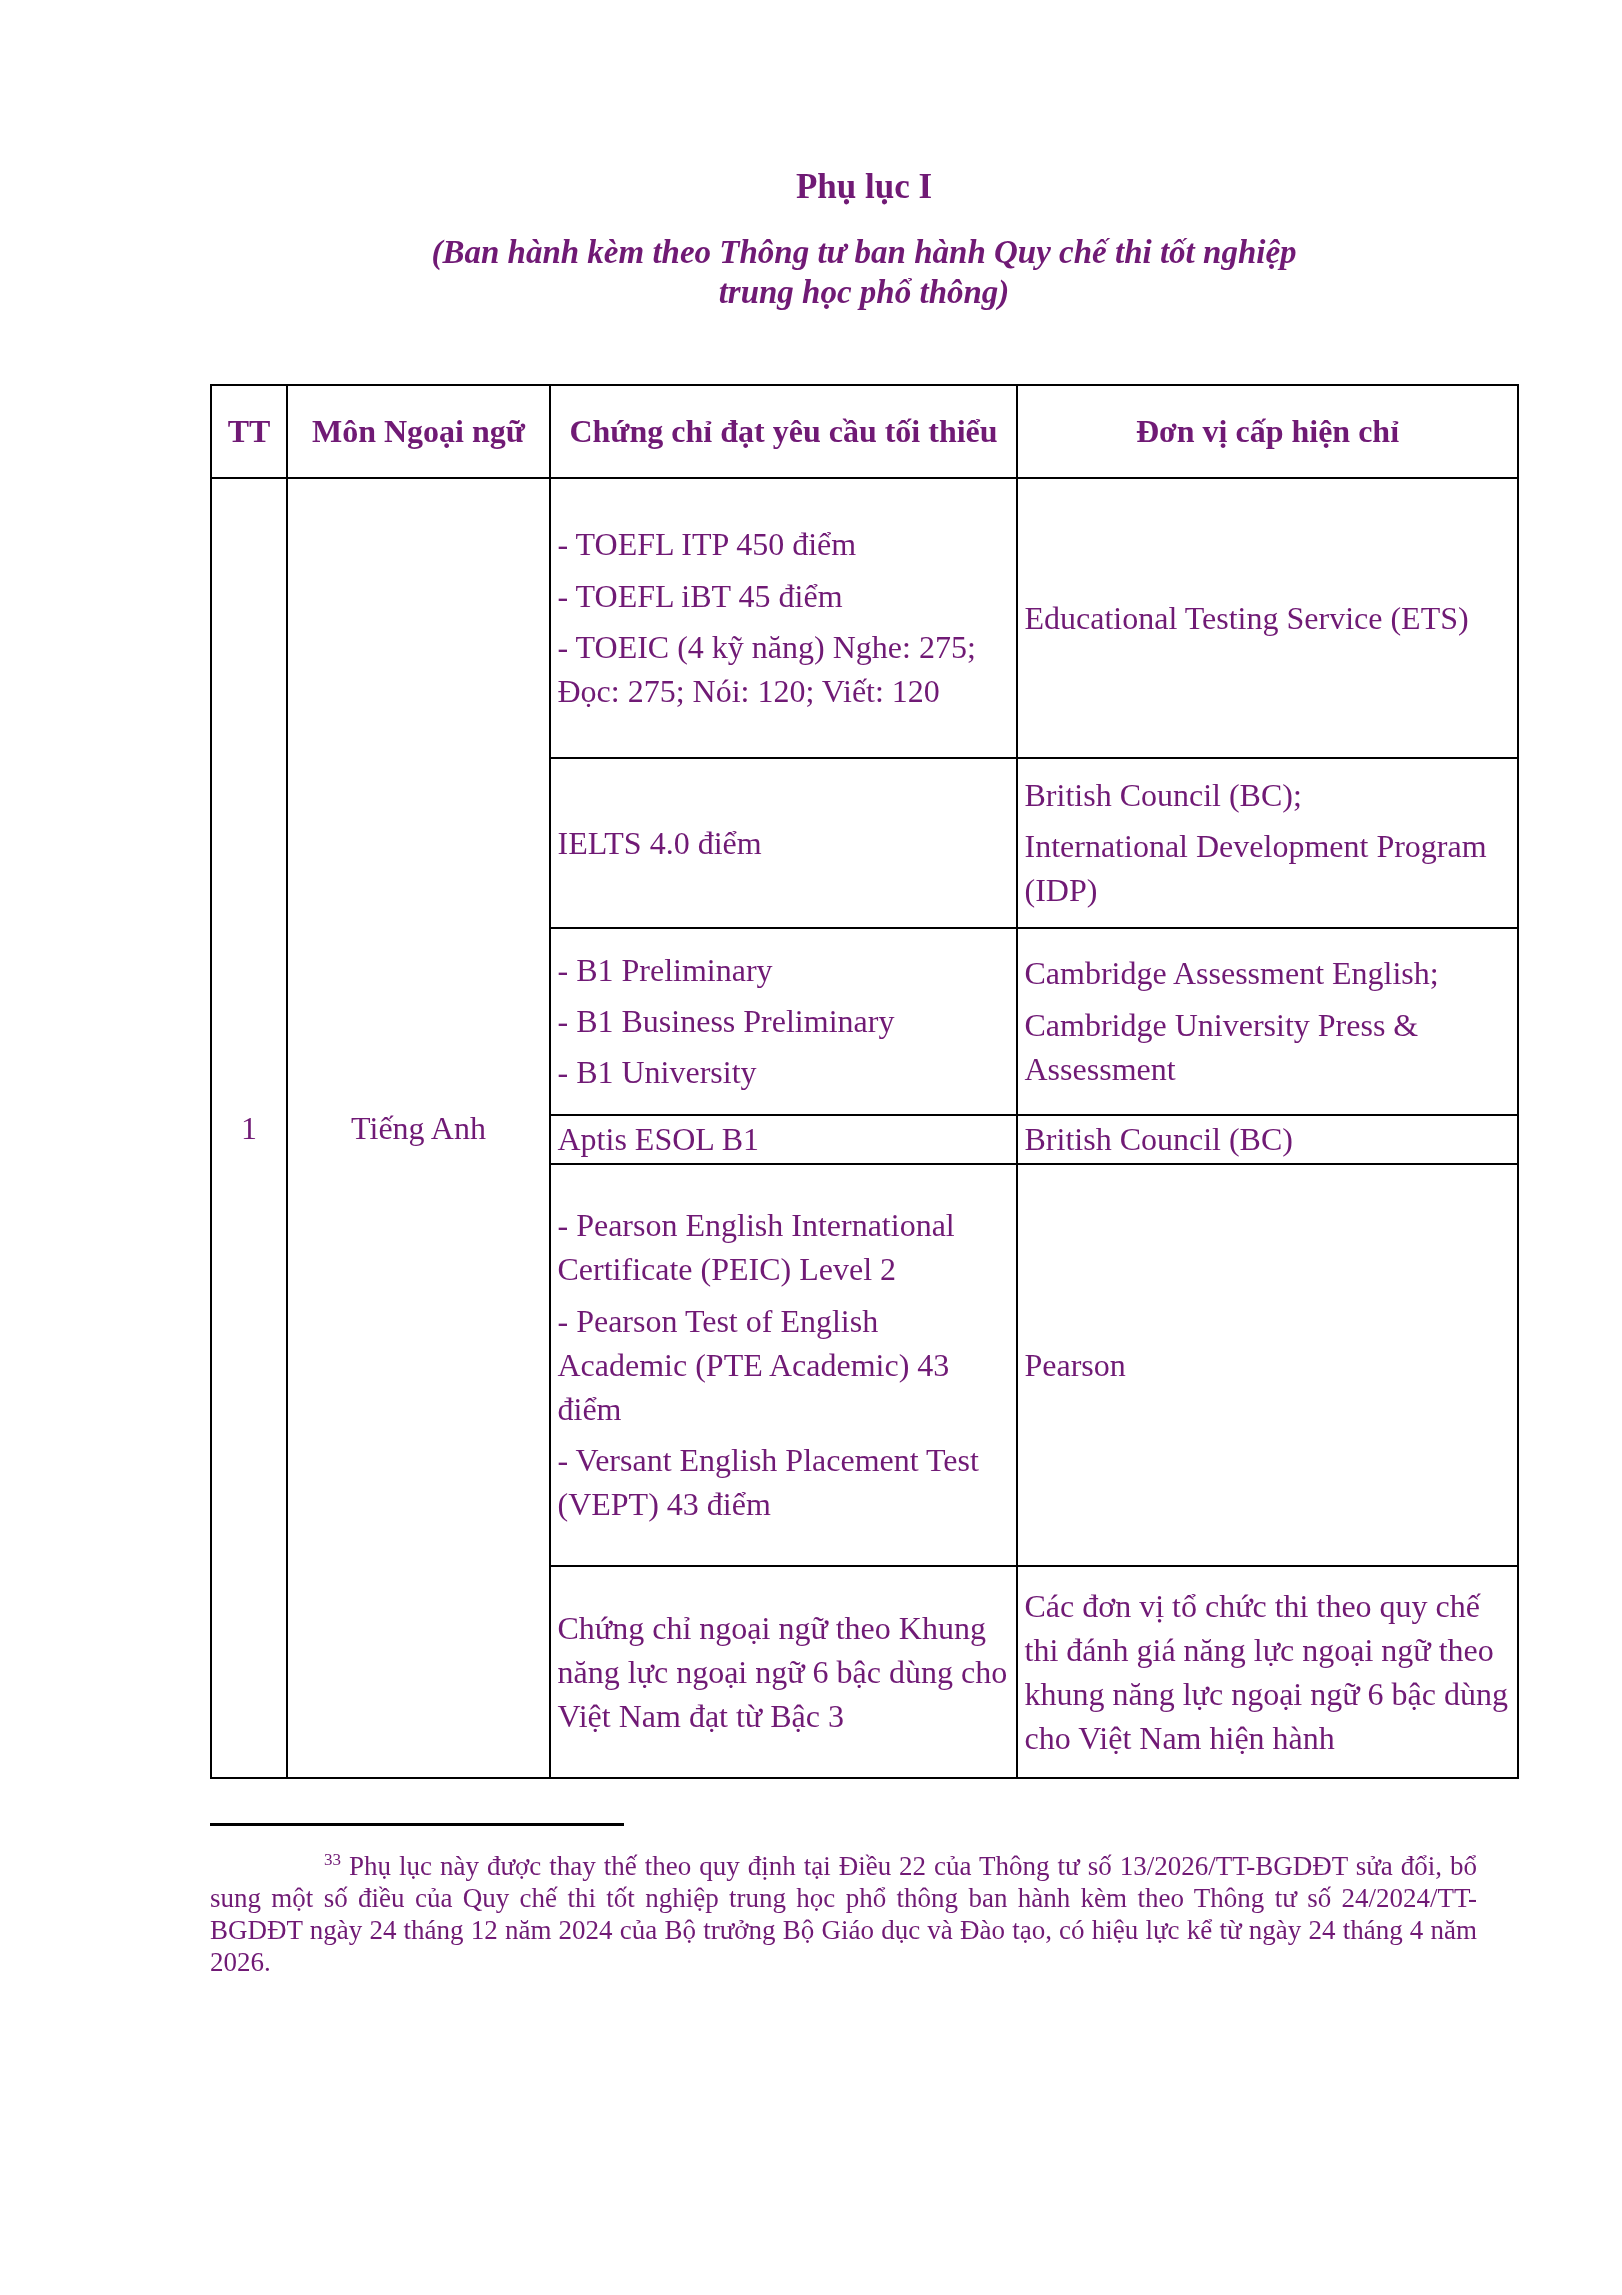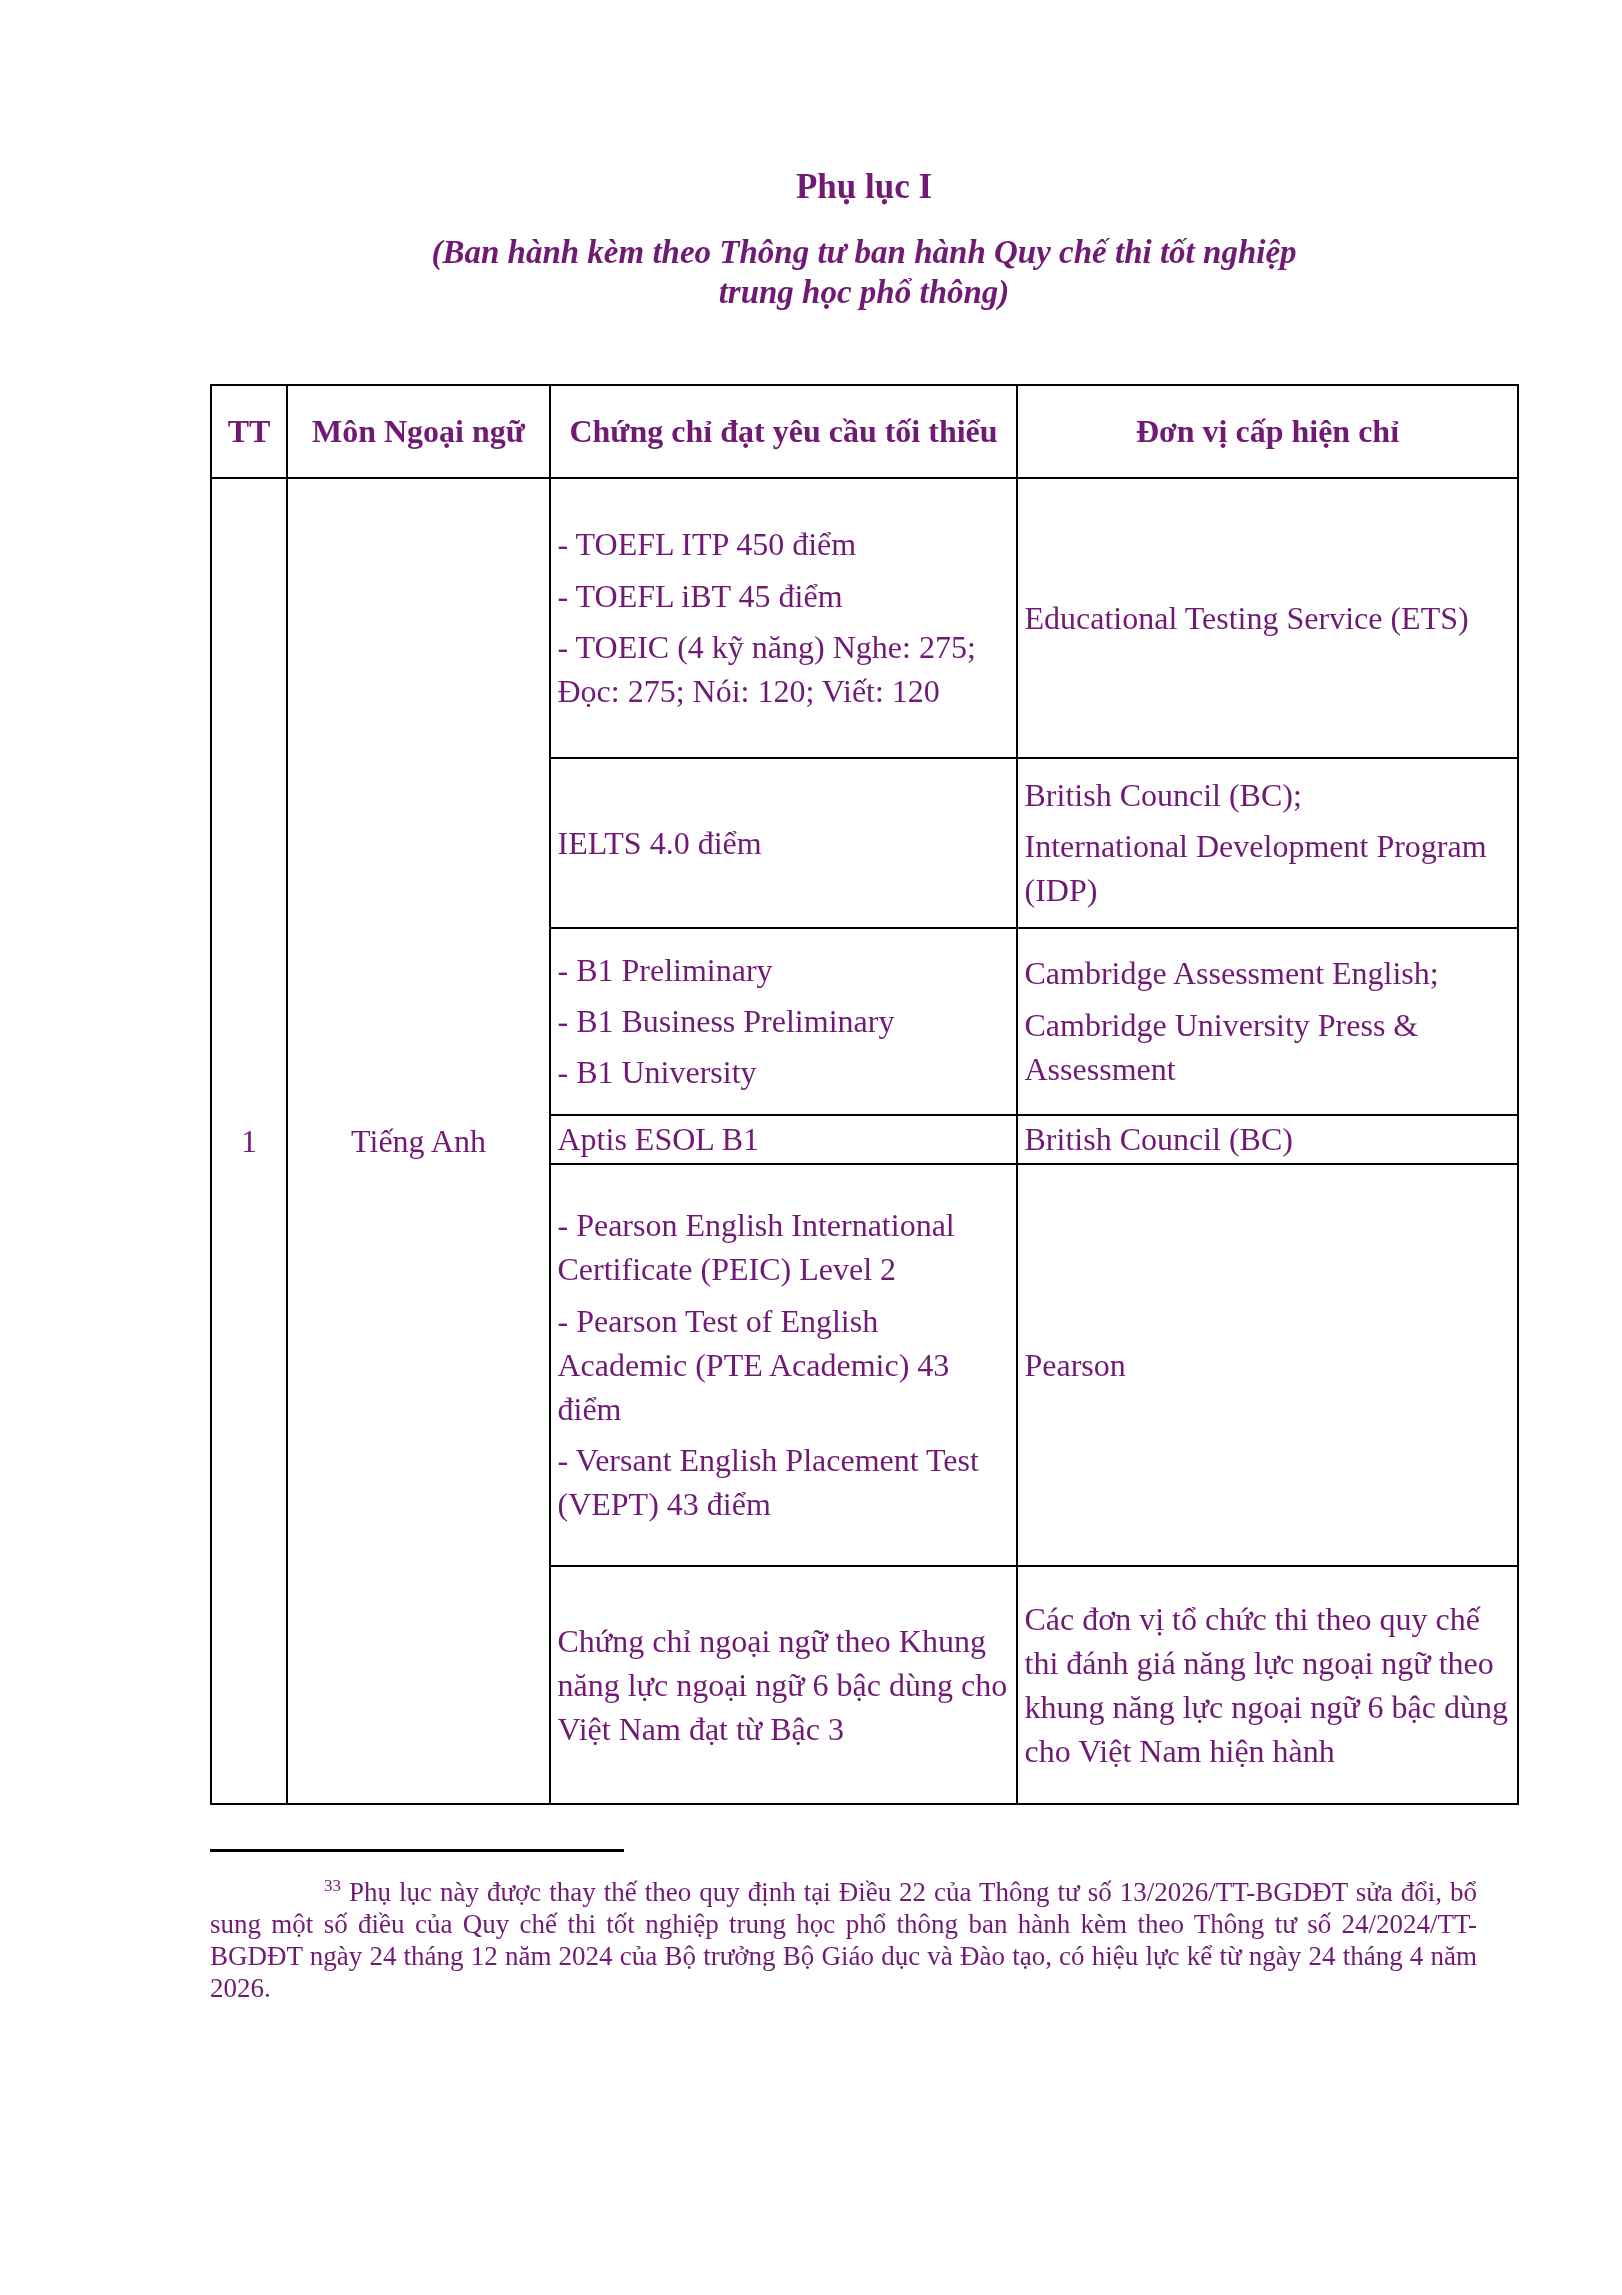--- a/index.html
+++ b/index.html
@@ -69,21 +69,21 @@
     text-align: center;
     line-height: 42px;
     padding: 1.6px 4.9px;
   }
   tr.hdr    { height: 93px; }
   tr.r-ets  { height: 280px; }
   tr.r-ielts{ height: 170px; }
   tr.r-b1   { height: 187px; font-family: Liberation Serif, serif; }
   tr.r-aptis{ height: 36px;  }
   tr.r-pears{ height: 402px; }
-  tr.r-khung{ height: 238px; }
+  tr.r-khung{ height: 212px; }
   td.tt-cell, td.subject-cell {
     text-align: center;
   }
   td.cert-cell { padding-right: 13px; }
   td.issuer-cell { padding-left: 4.9px; }
   .cell p {
     margin: 7.3px 0;
   }
   .cell p:first-child { margin-top: 0; }
   .cell p:last-child { margin-bottom: 0; }

